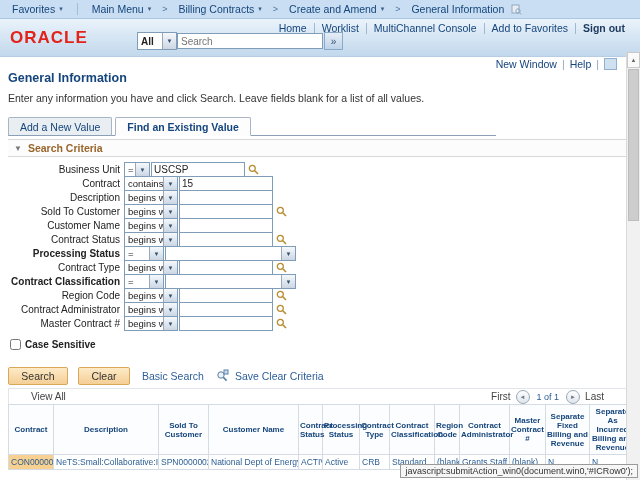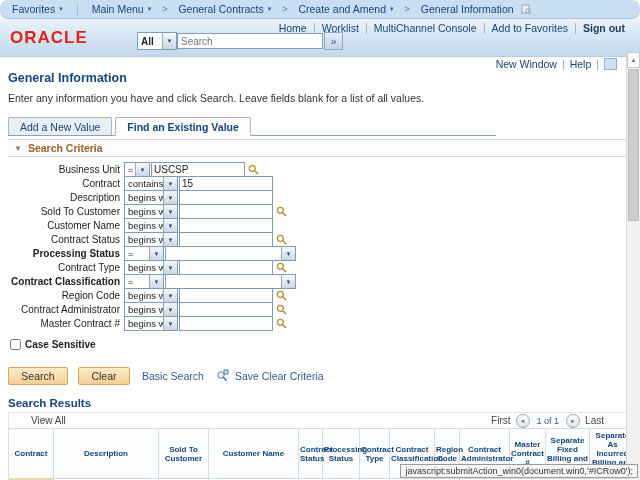--- a/index.html
+++ b/index.html
@@ -1,21 +1,21 @@
 <!DOCTYPE html>
 <html><head>
 <meta charset="utf-8">
 <style>
   html,body{margin:0;padding:0;}
   body{width:640px;height:480px;position:relative;overflow:hidden;background:#fff;
        font-family:"Liberation Sans",sans-serif;font-size:11px;color:#222;}
 
   
   .crumbbar{height:18px;background:#c9def2;border-bottom:1px solid #aac6e2;display:flex;
-            align-items:center;padding-left:8px;color:#15457c;font-size:10.5px;border-radius:8px;}
+            align-items:center;padding-left:8px;color:#15457c;font-size:10.5px;}
   .crumb{display:inline-flex;align-items:center;cursor:pointer;margin:0 4px;white-space:nowrap;}
   .carrow{font-size:7px;margin-left:4px;color:#3a618c;}
   .crumb-div{width:1px;height:12px;background:#9fbcd9;margin:0 10px;}
   .crumb-sep{color:#4d769f;font-size:9px;margin:0 7px;}
   .crumb-ico{width:11px;height:11px;margin-left:3px;display:inline-block;}
 
   
   .topbar{height:37px;background:linear-gradient(#eaf3fb,#c2d8ec);border-bottom:1px solid #b6cde3;position:relative;padding-left:11px;}
   .oracle-logo{position:absolute;left:10px;top:9px;color:#e2231a;font-weight:bold;font-size:17px;
                letter-spacing:1px;font-family:"Liberation Sans",sans-serif;}
@@ -124,21 +124,21 @@
     <span>Favorites</span>
     <span class="carrow">▾</span>
   </span>
   <span class="crumb-div"></span>
   <span class="crumb">
     <span>Main Menu</span>
     <span class="carrow">▾</span>
   </span>
   <span class="crumb-sep">&gt;</span>
   <span class="crumb">
-    <span>General Contracts</span>
+    <span>Billing Contracts</span>
     <span class="carrow">▾</span>
   </span>
   <span class="crumb-sep">&gt;</span>
   <span class="crumb">
     <span>Create and Amend</span>
     <span class="carrow">▾</span>
   </span>
   <span class="crumb-sep">&gt;</span>
   <span class="crumb">
     <span>General Information</span>
@@ -359,21 +359,20 @@
     <span class="ico">
       <svg width="13" height="13" viewBox="0 0 13 13">
           <circle cx="5" cy="6" r="3.2" fill="#eaf1f8" stroke="#5b7fa3"></circle>
           <line x1="7.4" y1="8.4" x2="10.6" y2="11.6" stroke="#5b7fa3" stroke-width="1.6"></line>
           <rect x="8" y="1" width="4" height="4" fill="#cfe0f1" stroke="#5b7fa3"></rect>
         </svg>
     </span>
     <span class="alink">Save Clear Criteria</span>
   </div>
 
-  <div class="results-title">Search Results</div>
 
   <div class="viewall-bar">
     <span class="viewall">View All</span>
     <span class="pager">
       <span>First</span>
       <span class="pg-btn">◄</span>
       <span class="pg-range">1 of 1</span>
       <span class="pg-btn">►</span>
       <span>Last</span>
     </span>

